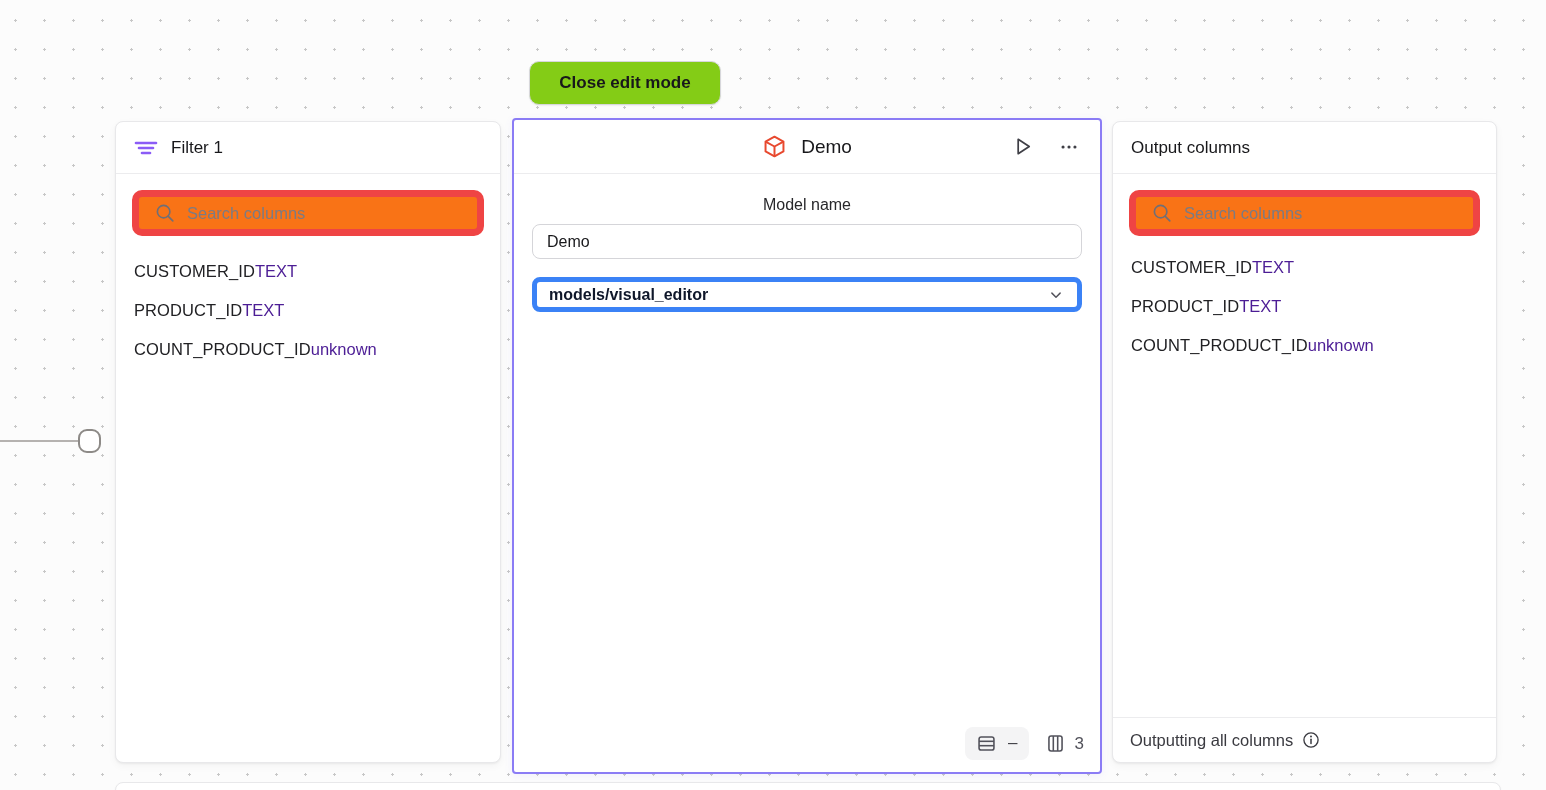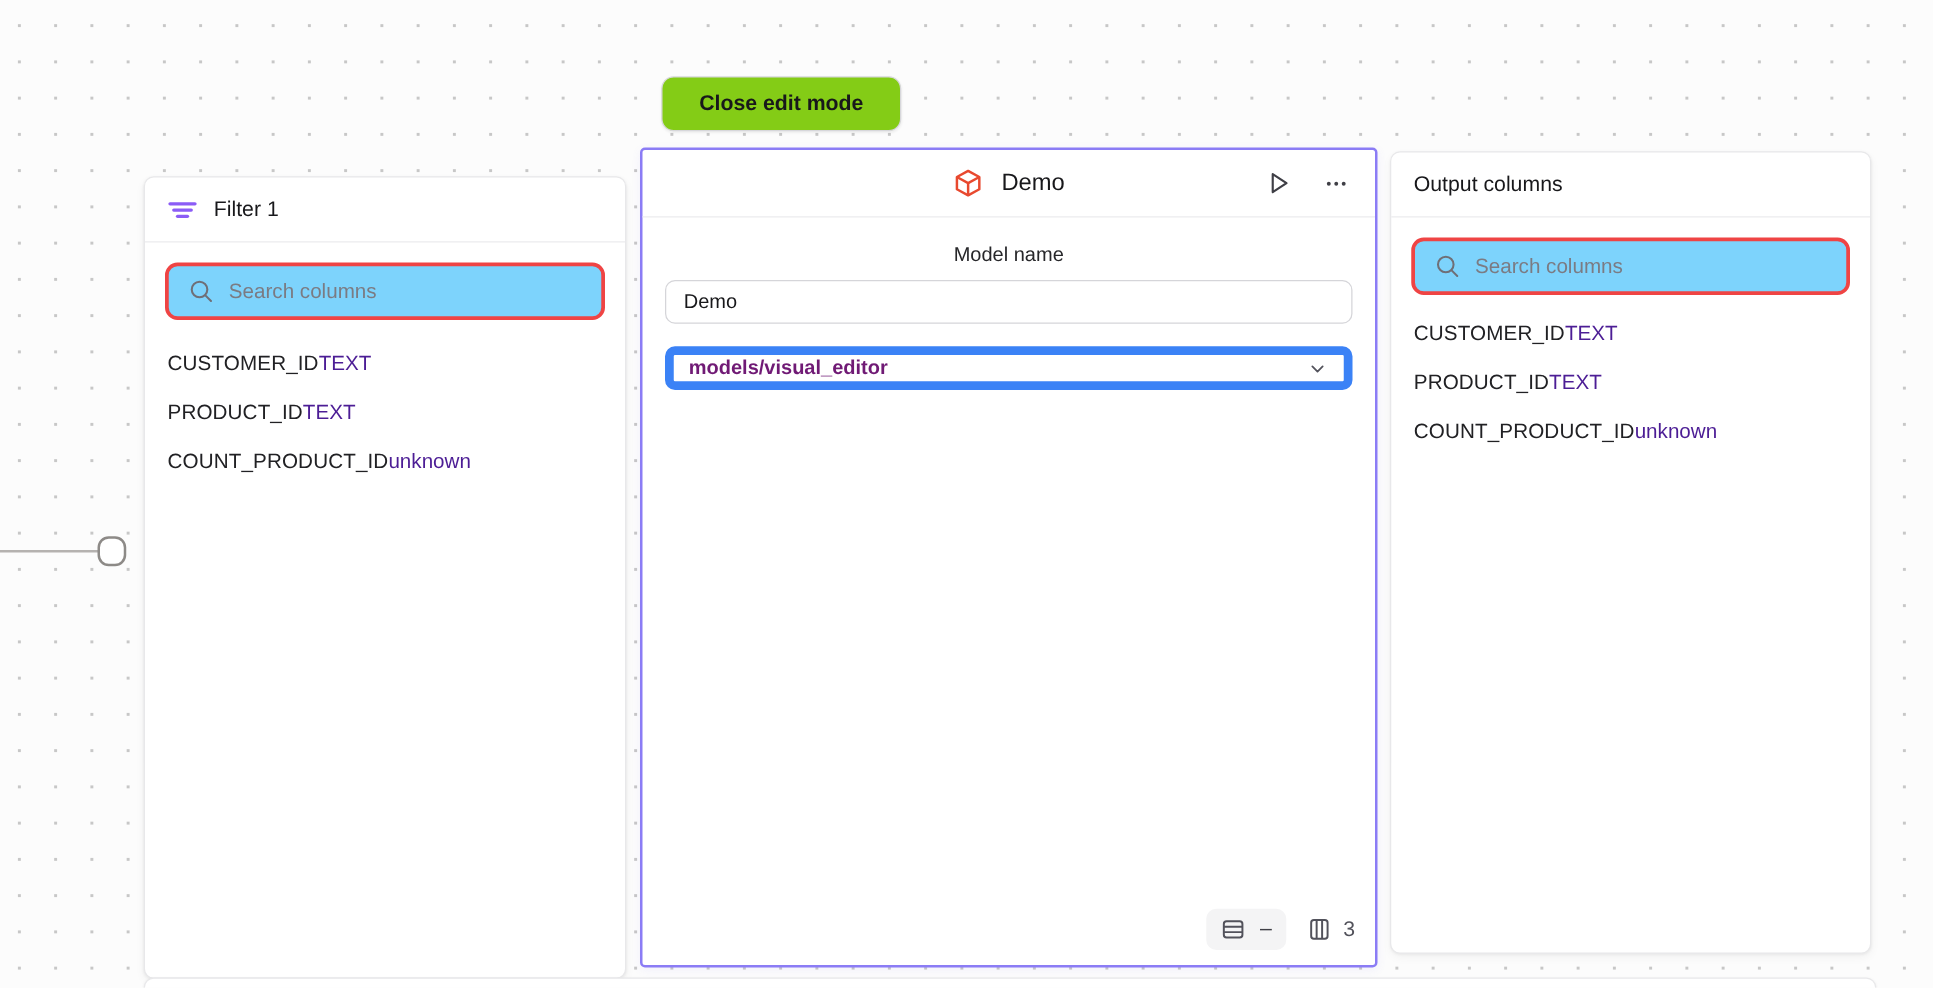--- a/index.html
+++ b/index.html
@@ -36,24 +36,24 @@
   .panel-title { font-size: 17px; color: #18181b; }
 
   .panel-body { flex: 1; padding: 16px; position: relative; }
 
   
   .search-box {
     display: flex;
     align-items: center;
     gap: 11px;
     height: 46px;
-    border: 3px solid #ef4444;
+    border: 7px solid #ef4444;
     border-radius: 10px;
     padding: 0 15px;
-    background: #7dd3fc;
+    background: #f97316;
   }
   .search-box input {
     border: none;
     outline: none;
     flex: 1;
     font-family: inherit;
     font-size: 16.5px;
     color: #3f3f46;
     background: transparent;
   }
@@ -80,21 +80,21 @@
     border-radius: 10px;
     box-shadow: 0 1px 2px rgba(0,0,0,0.06);
     font-family: inherit;
     font-size: 17px;
     font-weight: 700;
     color: #18181b;
     cursor: pointer;
   }
 
   
-  #filter-panel { left: 115px; top: 121px; width: 386px; height: 642px; margin-top: 20px; }
+  #filter-panel { left: 115px; top: 121px; width: 386px; height: 642px; }
 
   
   #model-panel {
     left: 512px; top: 118px; width: 590px; height: 656px;
     border: 2px solid #8b7cf5;
     border-radius: 4px;
     box-shadow: 0 2px 8px rgba(120,100,240,0.08);
   }
   #model-panel .panel-header { position: relative; justify-content: center; height: 54px; flex-basis: 54px; }
   .model-title-group { display: flex; align-items: center; gap: 14px; }
@@ -113,25 +113,25 @@
     padding: 0 14px;
     font-family: inherit;
     font-size: 16px;
     color: #18181b;
     margin-bottom: 18px;
     outline: none;
     background: #fff;
   }
   .select-input {
     width: 100%; height: 35px;
-    border: 7px solid #3b82f6;
+    border: 5px solid #3b82f6;
     border-radius: 8px;
     padding: 0 12px;
     display: flex; align-items: center; justify-content: space-between;
-    font-size: 16px; font-weight: 600; color: #701a75;
+    font-size: 16px; font-weight: 600; color: #0f172a;
     cursor: pointer; background: #fff;
   }
 
   .model-stats {
     position: absolute; right: 16px; bottom: 12px;
     display: flex; align-items: center; gap: 16px;
   }
   .stat-pill {
     display: flex; align-items: center; gap: 11px;
     background: #f4f4f5; border-radius: 8px;
@@ -307,15 +307,25 @@
       <div class="col-row">
         <span class="col-name">PRODUCT_ID</span>
         <span class="col-type">TEXT</span>
       </div>
       <div class="col-row">
         <span class="col-name">COUNT_PRODUCT_ID</span>
         <span class="col-type">unknown</span>
       </div>
     </div>
   </div>
+  <div class="output-footer">
+    <span>Outputting all columns</span>
+    <span style="display:flex;align-items:center;">
+      <svg width="20" height="20" viewBox="0 0 24 24" fill="none">
+        <circle cx="12" cy="12" r="8.5" stroke="#3a3a40" stroke-width="1.6"></circle>
+        <line x1="12" y1="11" x2="12" y2="16.3" stroke="#3a3a40" stroke-width="1.8" stroke-linecap="round"></line>
+        <circle cx="12" cy="7.8" r="1.15" fill="#3a3a40"></circle>
+      </svg>
+    </span>
+  </div>
 </div>
 
 <div class="bottom-panel"></div>
 
 </body></html>

